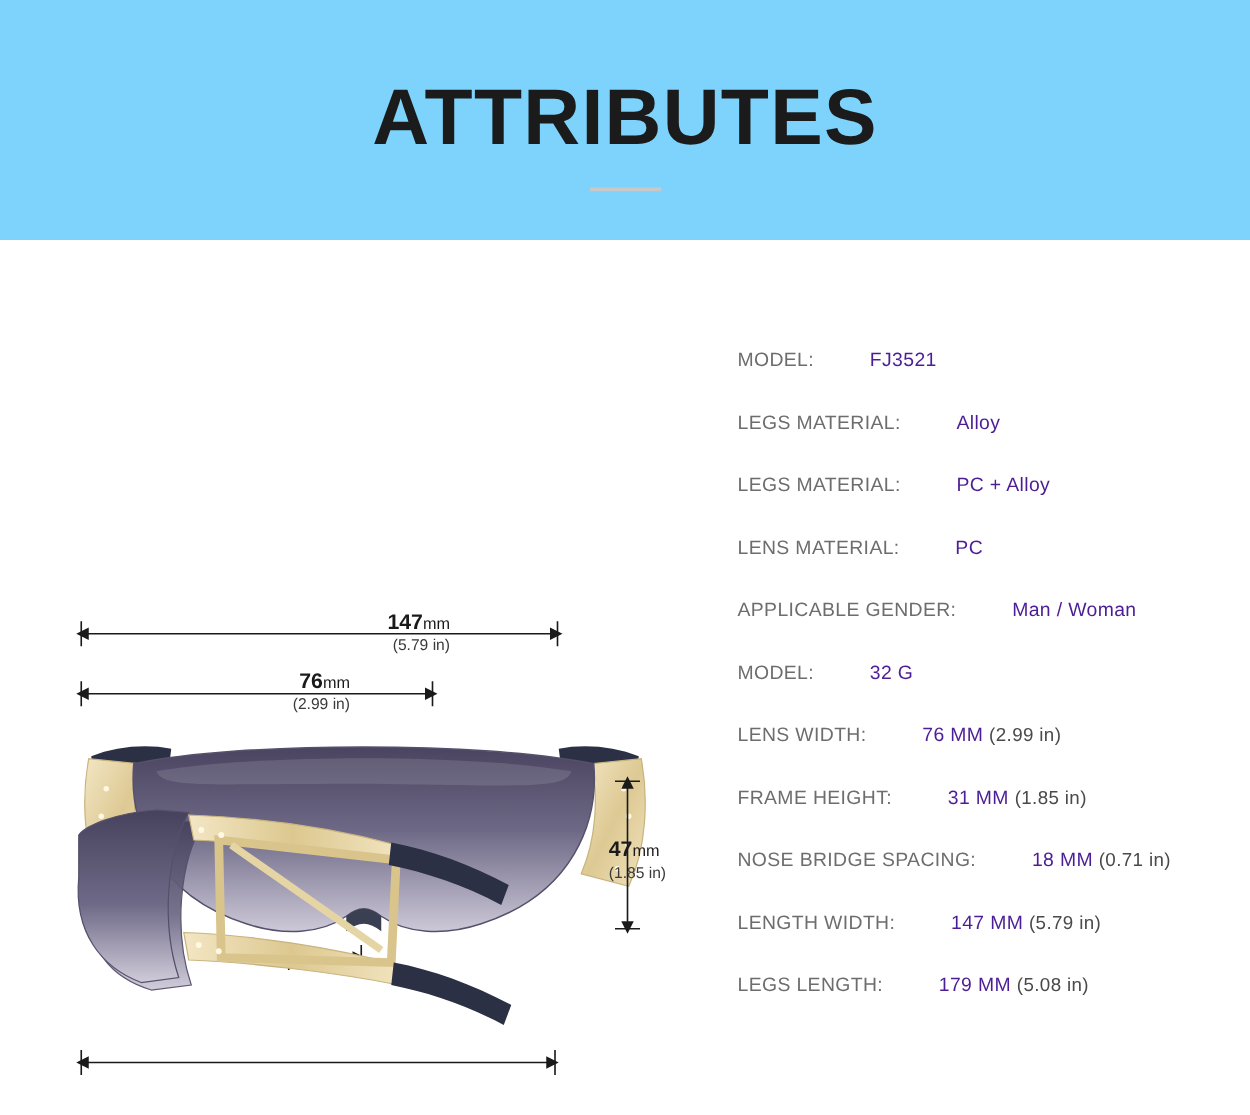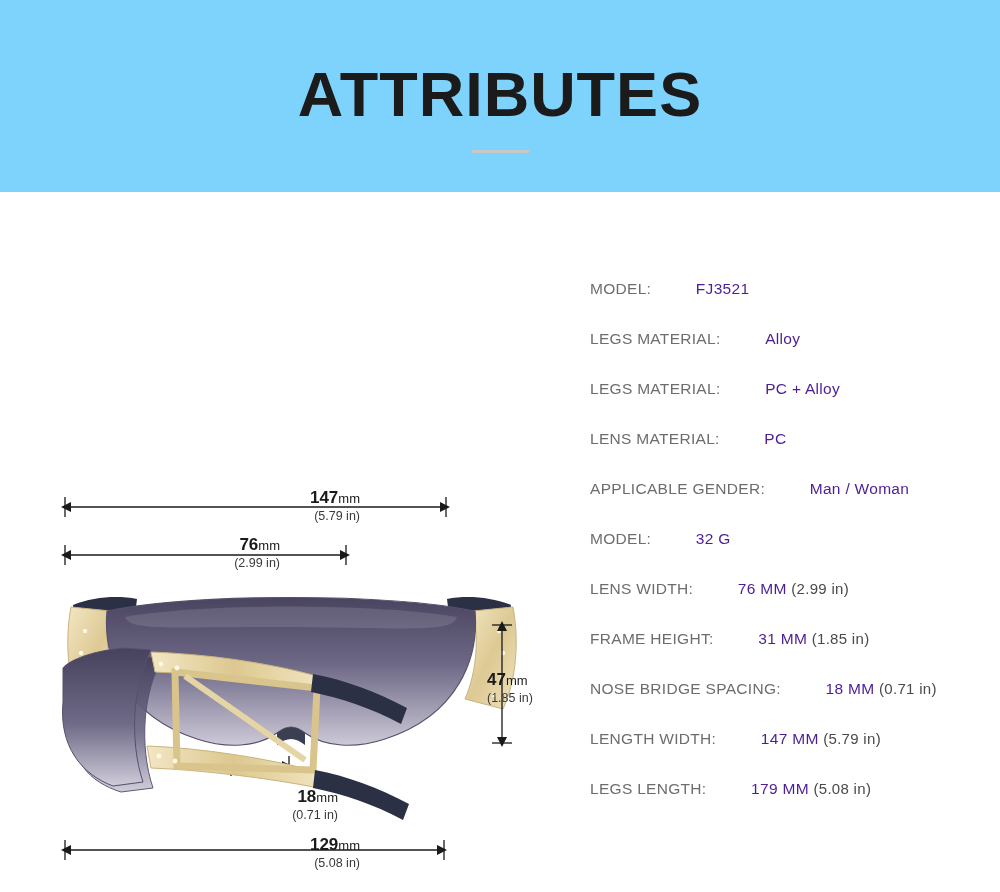--- a/index.html
+++ b/index.html
@@ -210,24 +210,20 @@
         <span class="inch">(1.85 in)</span>
       </div>
 
       <svg width="90" height="28" style="position:absolute; left:225px; top:560px;">
         <line x1="8" y1="14" x2="62" y2="14" stroke="#1a1a1a" stroke-width="1.3"></line>
         <path d="M3,14 L13,9 L13,19 Z" fill="#1a1a1a"></path>
         <path d="M67,14 L57,9 L57,19 Z" fill="#1a1a1a"></path>
         <line x1="6" y1="4" x2="6" y2="24" stroke="#1a1a1a" stroke-width="1.3"></line>
         <line x1="64" y1="4" x2="64" y2="24" stroke="#1a1a1a" stroke-width="1.3"></line>
       </svg>
-      <div class="dim" style="left:198px; top:595px; width:140px;">
-        <span class="num">18</span><span class="unit">mm</span>
-        <span class="inch">(0.71 in)</span>
-      </div>
     </div>
 
     <div class="fig" style="left:0; top:440px; width:560px; height:260px;">
       <svg width="400" height="200" style="position:absolute; left:55px; top:10px;">
         <defs>
           <linearGradient id="lensGrad2" x1="0" y1="0" x2="0" y2="1">
             <stop offset="0%" stop-color="#46415c"></stop>
             <stop offset="55%" stop-color="#6f6a87"></stop>
             <stop offset="100%" stop-color="#cfcbd9"></stop>
           </linearGradient>
@@ -258,24 +254,20 @@
         <path d="M260,128 C292,134 324,146 354,162 L348,178 C318,162 288,152 258,146 Z" fill="#2b3044"></path>
       </svg>
 
       <svg width="420" height="26" style="position:absolute; left:60px; top:205px;">
         <line x1="6" y1="13" x2="382" y2="13" stroke="#1a1a1a" stroke-width="1.3"></line>
         <path d="M1,13 L11,8 L11,18 Z" fill="#1a1a1a"></path>
         <path d="M387,13 L377,8 L377,18 Z" fill="#1a1a1a"></path>
         <line x1="5" y1="3" x2="5" y2="23" stroke="#1a1a1a" stroke-width="1.3"></line>
         <line x1="384" y1="3" x2="384" y2="23" stroke="#1a1a1a" stroke-width="1.3"></line>
       </svg>
-      <div class="dim" style="left:180px; top:203px; width:180px;">
-        <span class="num">129</span><span class="unit">mm</span>
-        <span class="inch">(5.08 in)</span>
-      </div>
     </div>
 
   </div>
 
   <div class="right-pane">
     <div class="spec-list">
 
       <div class="spec-row">
         <span>MODEL:</span>
         <span class="val">FJ3521</span>

